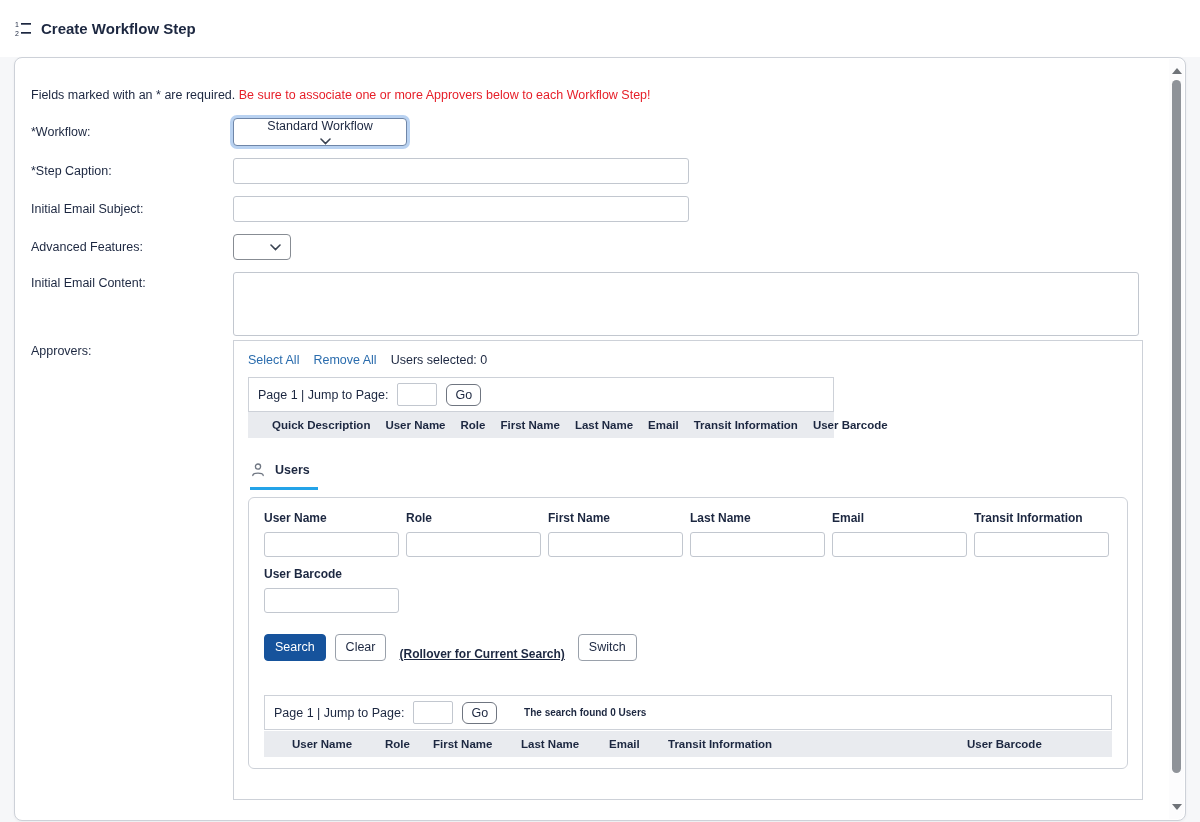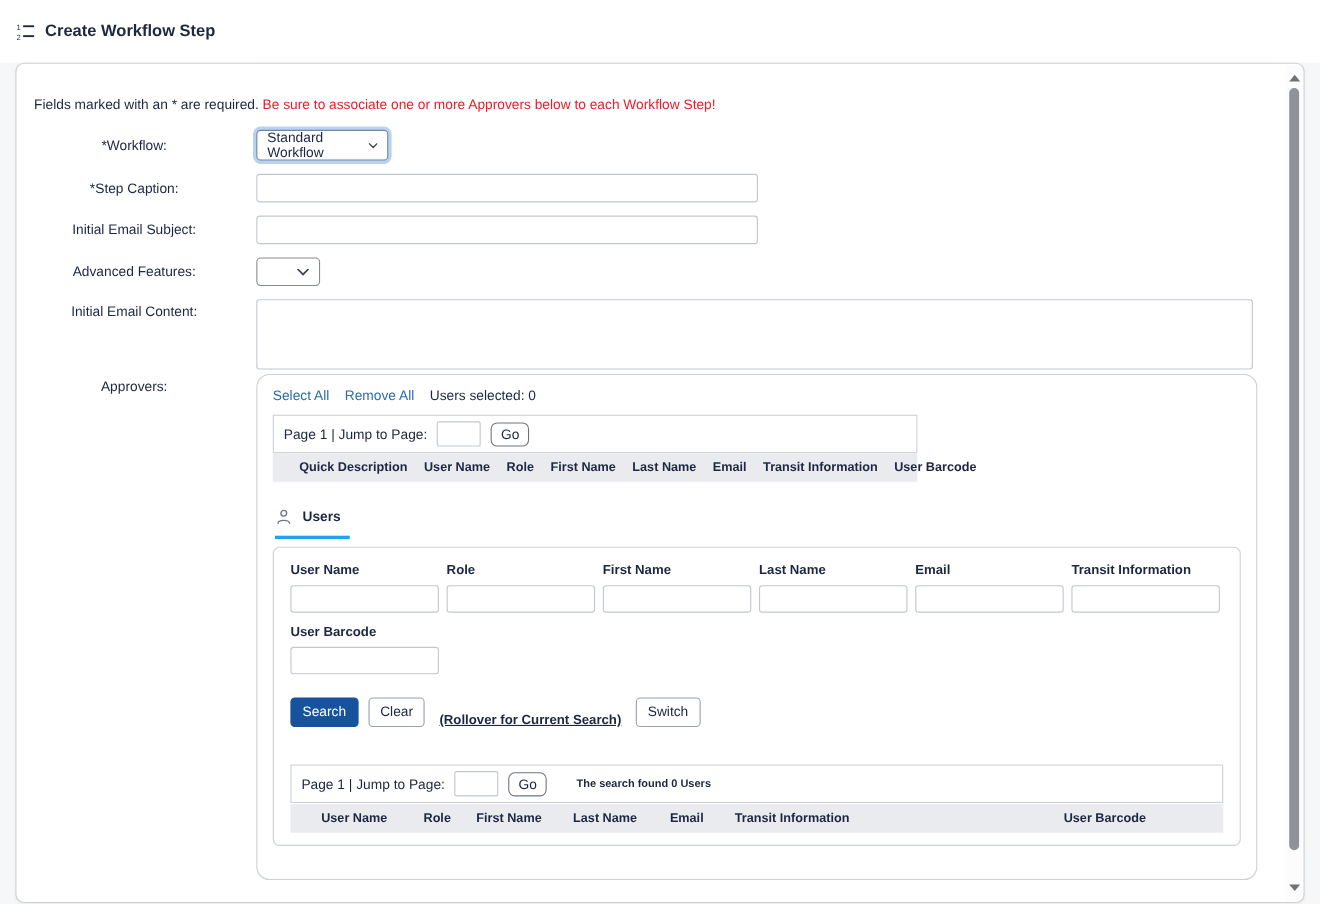--- a/index.html
+++ b/index.html
@@ -39,38 +39,38 @@
     border:1px solid var(--border);border-radius:8px;
     box-shadow:0 1px 3px rgba(20,30,60,.05);
     overflow:hidden;
   }
   .content{padding:30px 46px 0 16px;}
   .notice{white-space:nowrap;}
   .notice .warn{color:var(--red);}
   
   .frow{display:flex;align-items:center;}
   .frow.top{align-items:flex-start;}
-  .flabel{width:202px;text-align:center;padding-right:20px;flex:0 0 202px;padding-top:0;}
+  .flabel{width:202px;text-align:left;padding-right:20px;flex:0 0 202px;padding-top:0;}
   .frow.top .flabel{padding-top:4px;}
   .tinput{
     font-family:"Liberation Sans",sans-serif;font-size:12.5px;color:var(--navy);
     border:1px solid var(--input-border);border-radius:3px;height:26px;padding:0 6px;background:#fff;
   }
   .tarea{
     font-family:"Liberation Sans",sans-serif;font-size:12.5px;color:var(--navy);
     border:1px solid var(--input-border);border-radius:3px;background:#fff;resize:none;
   }
   .select{
     display:flex;align-items:center;justify-content:space-between;
     border:1px solid #878c93;border-radius:4px;background:#fff;height:28px;
     padding:0 9px;cursor:pointer;color:var(--navy);
   }
   .select.focused{box-shadow:0 0 0 3px #b9d2f1;border-color:#6f86a8;}
   
-  .apbox{width:916px;height:460px;border:1px solid var(--border);border-radius:12px;padding:12px 14px;background:#fff;}
+  .apbox{width:916px;height:460px;border:1px solid var(--border);border-radius:0;padding:12px 14px;background:#fff;}
   .sel-links{display:flex;align-items:center;gap:14px;}
   .linkblue{color:var(--link);cursor:pointer;text-decoration:none;}
   .pagebox{margin-top:10px;width:586px;border:1px solid var(--border);padding:5px 9px;display:flex;align-items:center;gap:9px;background:#fff;}
   .jumpinput{width:40px;height:23px;border:1px solid var(--input-border);border-radius:2px;padding:0 4px;font-family:"Liberation Sans",sans-serif;font-size:12px;}
   .gobtn{
     font-family:"Liberation Sans",sans-serif;font-size:12.5px;color:var(--navy);
     background:#fff;border:1px solid #6f7580;border-radius:6px;padding:3px 8px;cursor:pointer;
   }
   .acols{width:586px;background:var(--hdr-bg);display:flex;gap:15px;padding:7px 8px 7px 24px;font-weight:bold;font-size:11.5px;white-space:nowrap;}
   .selusers{margin-top:14px;color:var(--muted);}
@@ -128,21 +128,21 @@
 
 <div class="panel">
   <div class="content">
 
     <div class="notice">
       <span>Fields marked with an * are required. </span><span class="warn">Be sure to associate one or more Approvers below to each Workflow Step!</span>
     </div>
 
     <div class="frow mt16">
       <div class="flabel">*Workflow:</div>
-      <div class="select focused" style="width:120px;">
+      <div class="select focused" style="width:174px;flex-direction:column;">
         <span>Standard Workflow</span>
         <svg class="chev" width="11" height="7" viewBox="0 0 11 7">
           <path d="M1 1 L5.5 5.5 L10 1" stroke="#3a4352" stroke-width="1.6" fill="none" stroke-linecap="round"></path>
         </svg>
       </div>
     </div>
 
     <div class="frow mt15">
       <div class="flabel">*Step Caption:</div>
       <input class="tinput" style="width: 456px;" value="">

